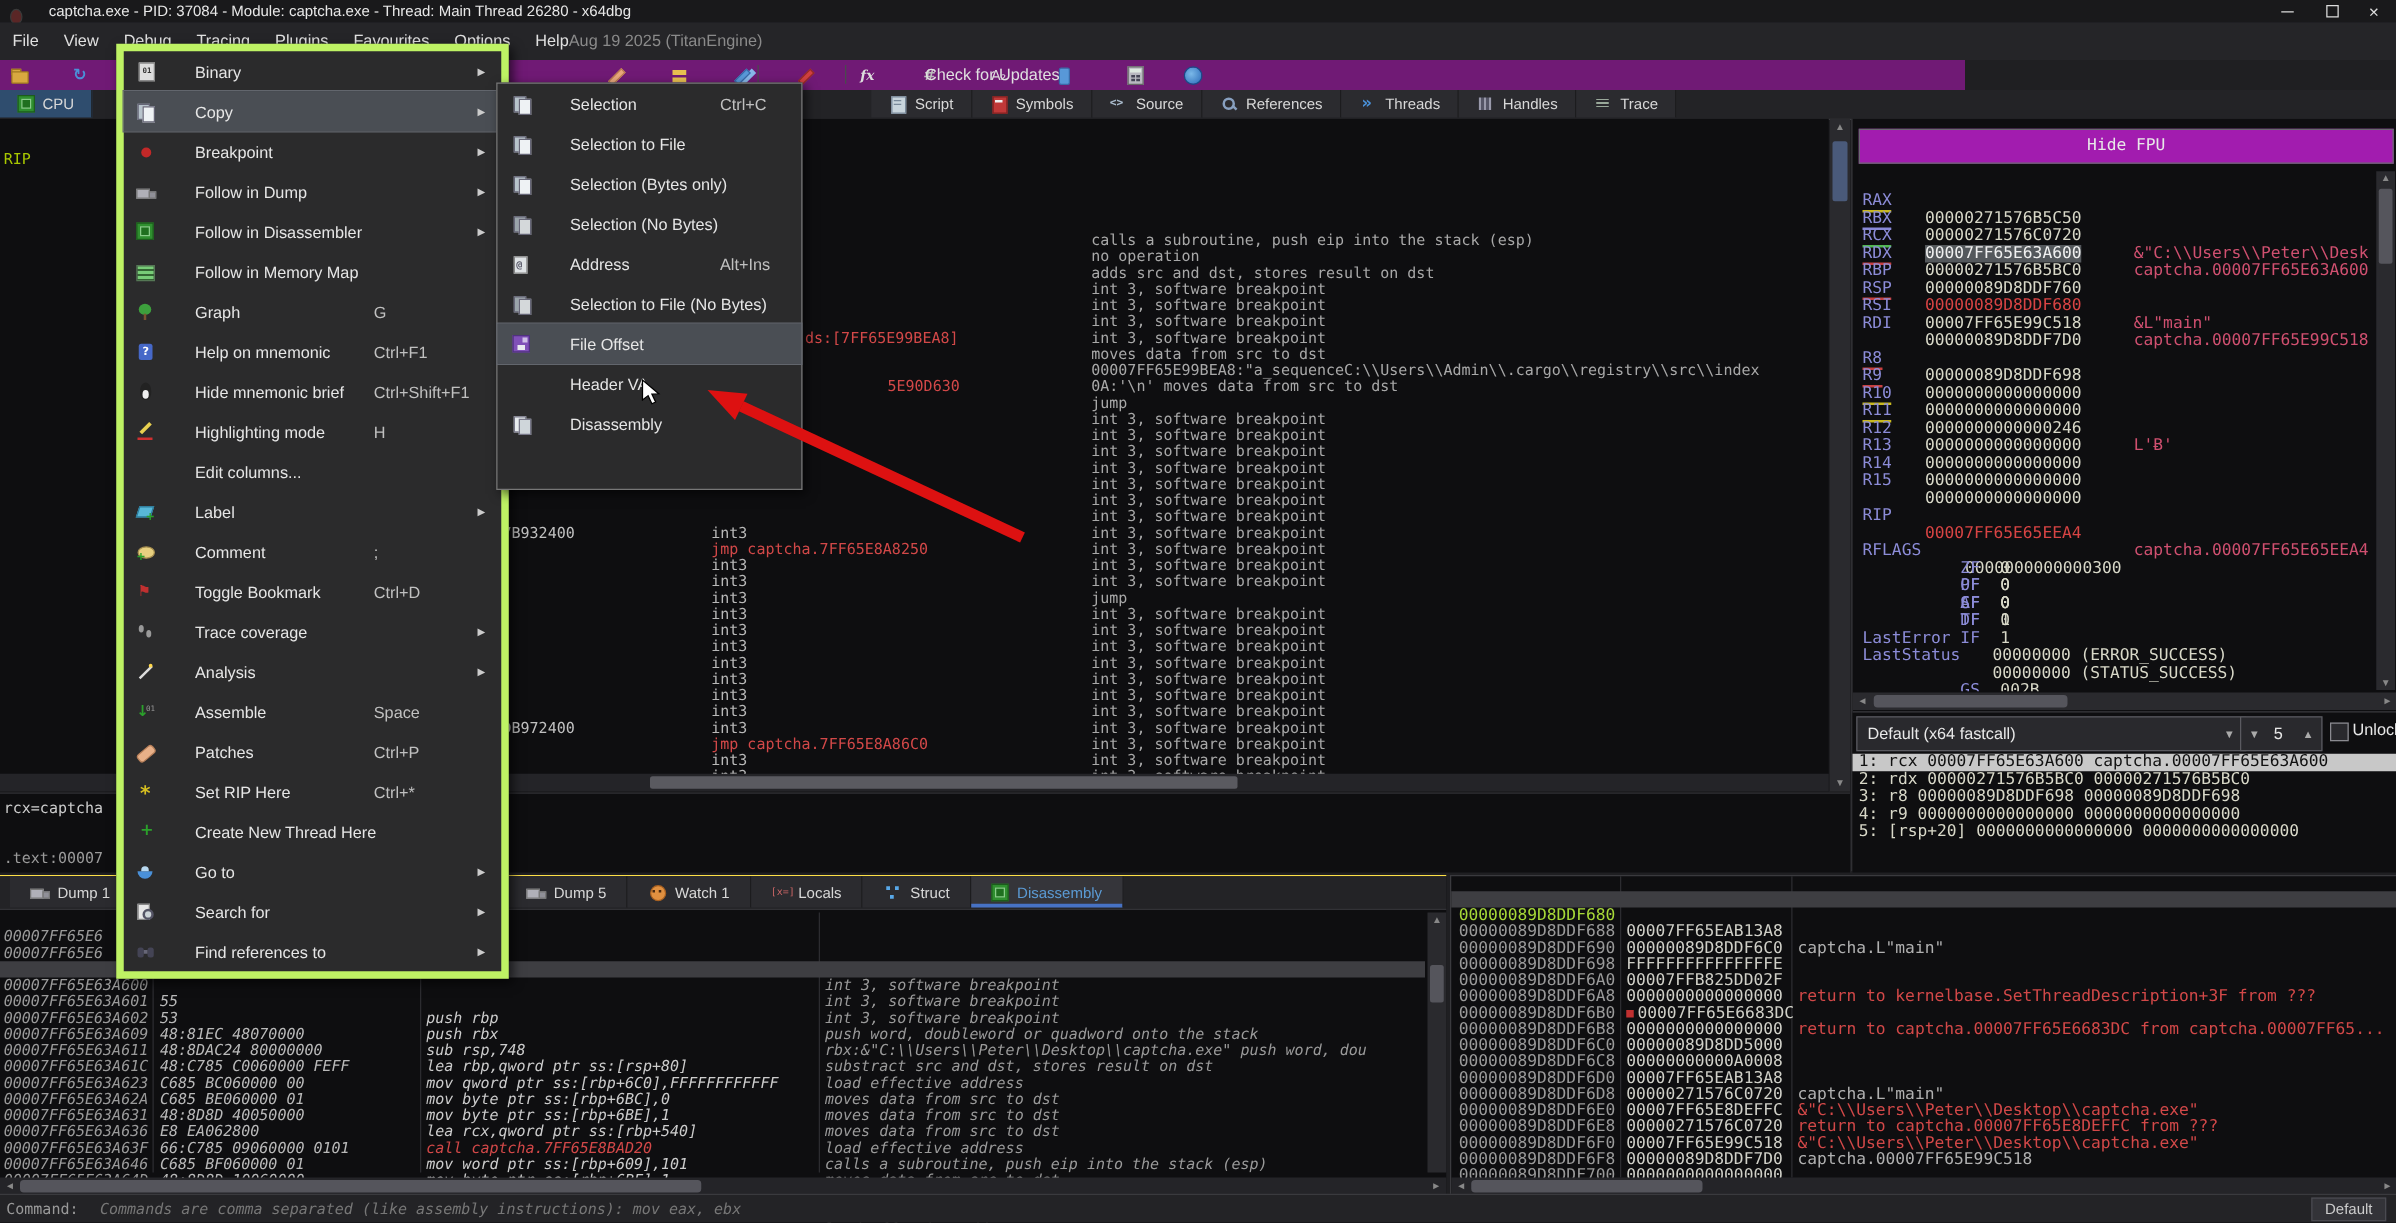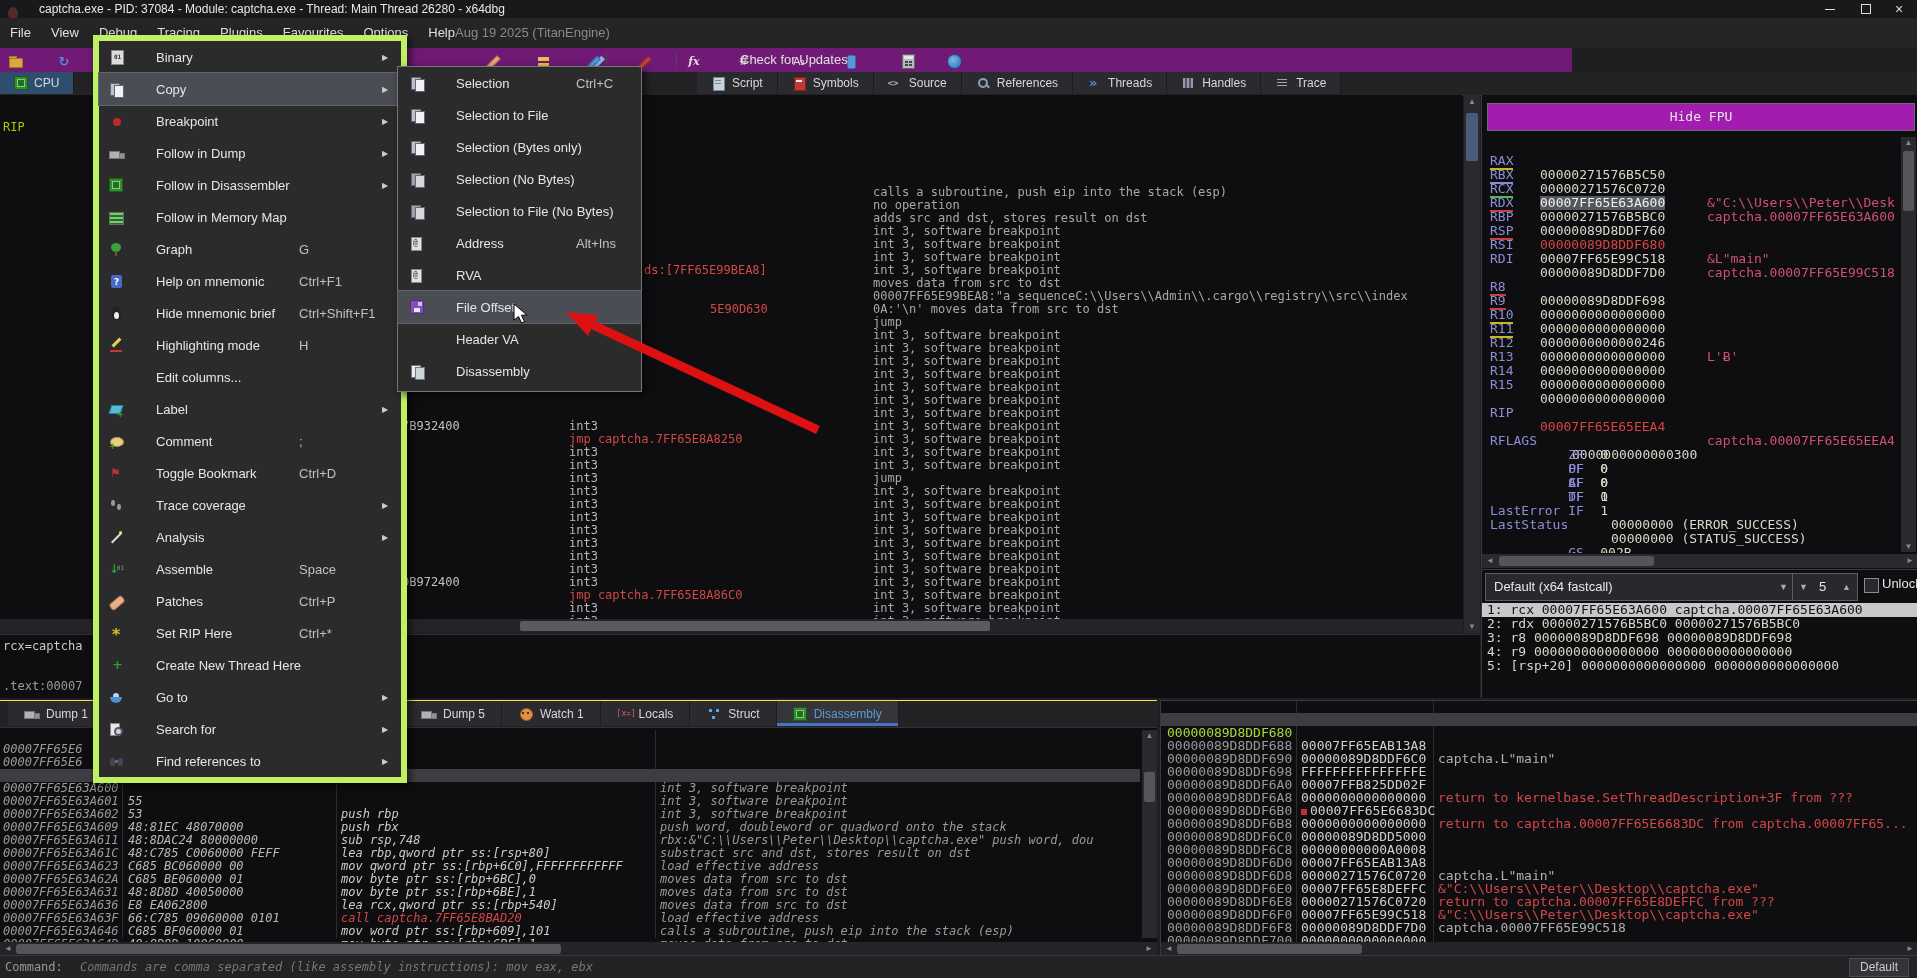--- a/index.html
+++ b/index.html
@@ -152,21 +152,21 @@
   .reg-c{position:absolute;left:225px;color:#d05070;}
   #regs1{position:absolute;left:0;top:45px;width:436px;}
   #regs2{position:absolute;left:0;top:171px;width:436px;}
   #rip-row{position:absolute;left:0;top:297px;width:436px;}
   #rflags-row{position:absolute;left:0;top:325px;width:436px;}
   #flag-rows{position:absolute;left:0;top:339px;width:436px;}
   .fk{display:inline-block;color:#8c8cd8;width:32px;}
   .fv{display:inline-block;color:#d8d8c8;width:40px;}
   #last-rows{position:absolute;left:0;top:395px;width:436px;}
   .last-l{position:absolute;left:8px;color:#8c8cd8;}
-  .last-v{position:absolute;left:112px;color:#d8d8c8;margin-left:17px;}
+  .last-v{position:absolute;left:112px;color:#d8d8c8;}
   #seg-rows{position:absolute;left:0;top:437px;width:436px;height:21px;overflow:hidden;}
   #reg-vscroll{position:absolute;left:419px;top:42px;width:15px;height:415px;background:#2a2a2e;}
   #reg-vthumb{position:absolute;left:2px;top:14px;width:11px;height:60px;background:#55555c;border-radius:2px;}
   #reg-hscroll{position:absolute;left:0;top:459px;width:436px;height:14px;background:#2a2a2e;}
   #reg-hthumb{position:absolute;left:17px;top:2px;width:155px;height:10px;background:#55555c;border-radius:3px;}
 
   
   #callconv{position:absolute;left:0;top:474px;width:436px;height:128px;background:#0e0e10;border-top:1px solid #3a3a3e;}
   #cc-dropdown{position:absolute;left:3px;top:3px;width:302px;height:26px;background:#29292d;border:1px solid #5a5a60;
                font-size:13px;color:#e8e8e8;line-height:26px;padding-left:8px;}
@@ -1222,32 +1222,27 @@
         <span class="smi-ic icon icon-copy"></span>
         <span class="smi-label">Selection (Bytes only)</span>
         <span class="smi-short"></span>
       </div>
       <div class="smi">
         <span class="smi-ic icon icon-copy2"></span>
         <span class="smi-label">Selection (No Bytes)</span>
         <span class="smi-short"></span>
       </div>
       <div class="smi">
-        <span class="smi-ic icon icon-copy2"></span>
-        <span class="smi-label">Selection to File (No Bytes)</span>
-        <span class="smi-short"></span>
-      </div>
-      <div class="smi">
         <span class="smi-ic icon icon-atdoc"></span>
         <span class="smi-label">Address</span>
         <span class="smi-short">Alt+Ins</span>
       </div>
       <div class="smi">
-        <span class="smi-ic icon icon-atdoc"></span>
-        <span class="smi-label">RVA</span>
+        <span class="smi-ic icon icon-copy2"></span>
+        <span class="smi-label">Selection to File (No Bytes)</span>
         <span class="smi-short"></span>
       </div>
       <div class="smi hl">
         <span class="smi-ic icon icon-floppy"></span>
         <span class="smi-label">File Offset</span>
         <span class="smi-short"></span>
       </div>
       <div class="smi">
 
         <span class="smi-label">Header VA</span>

